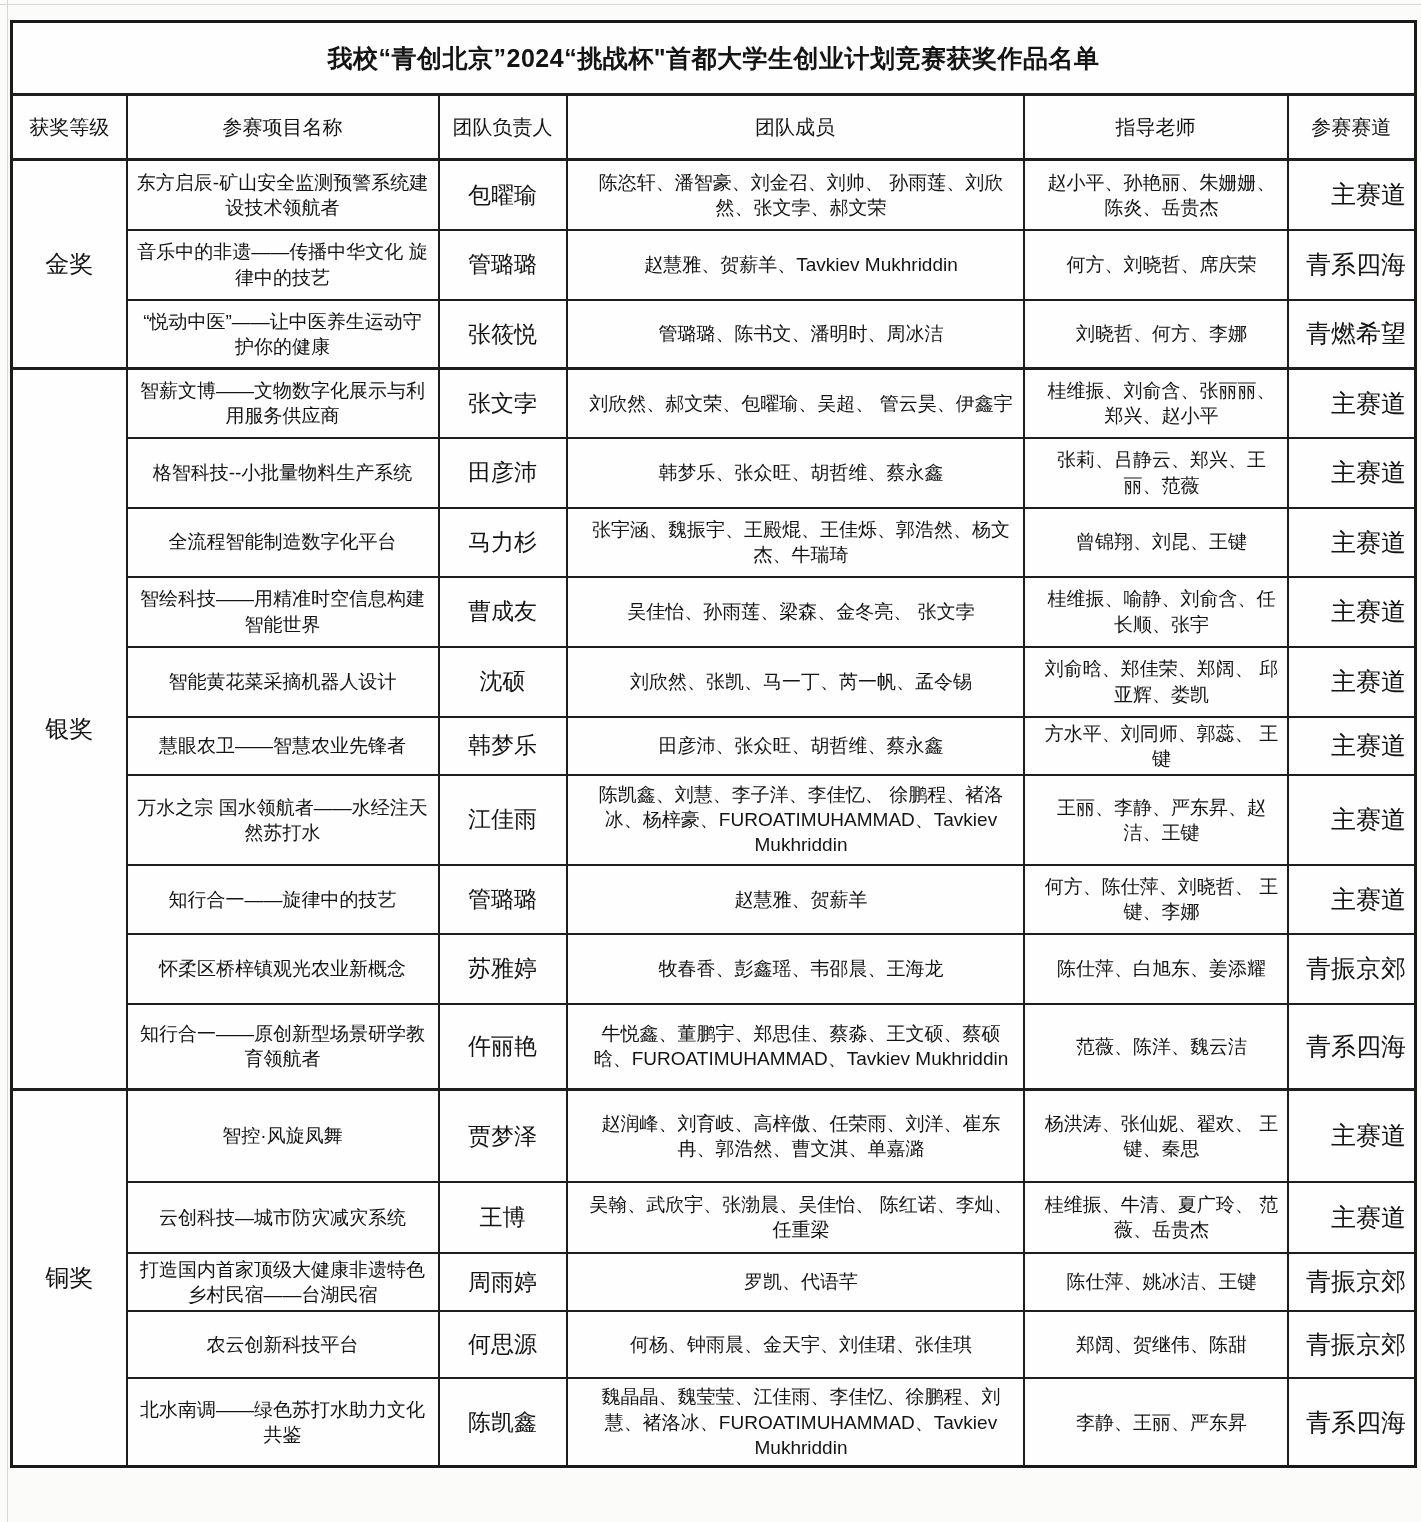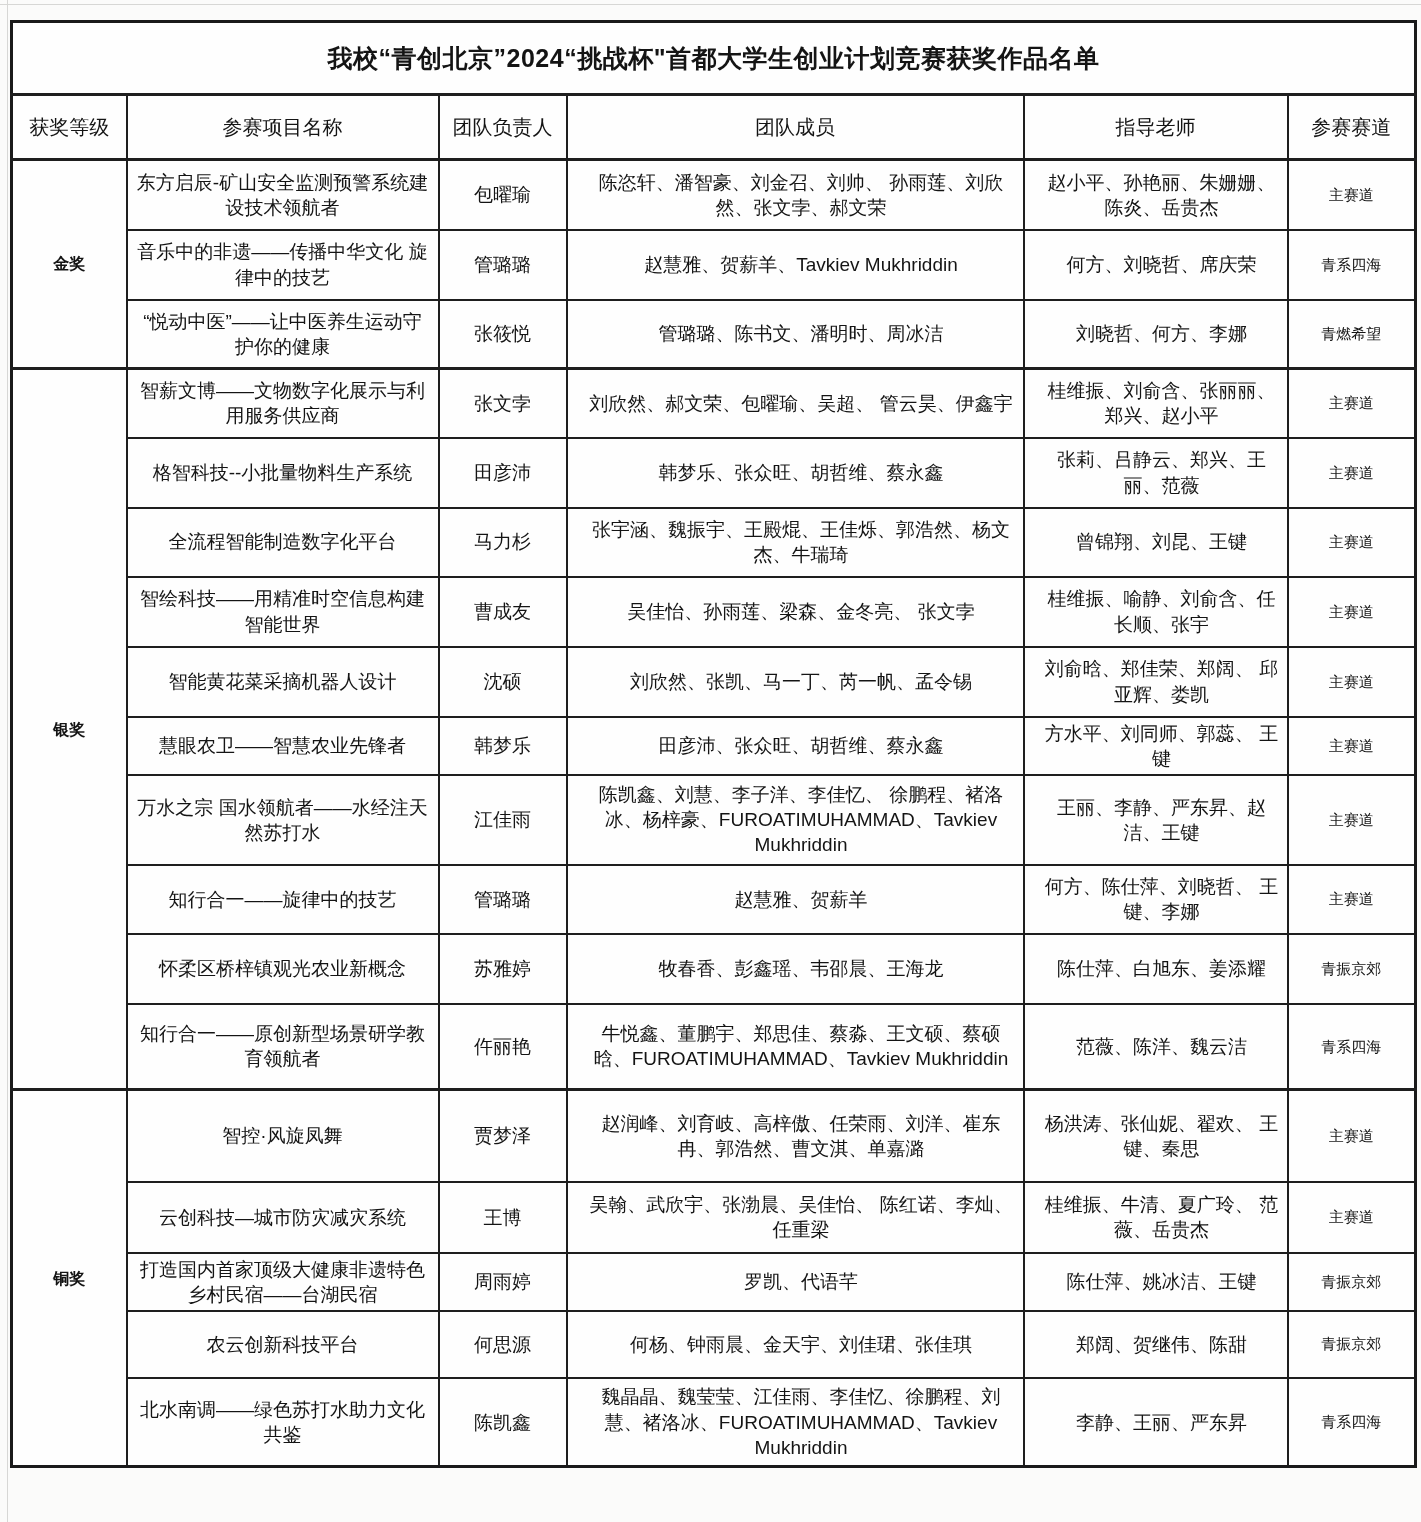--- a/index.html
+++ b/index.html
@@ -36,27 +36,27 @@
     font-size:25px;
     font-weight:700;
     letter-spacing:0.5px;
   }
   .hdr td{
     height:56px;
     font-size:20px;
     font-weight:500;
   }
   .award{
-    font-size:16px;
-    font-weight:700;
+    font-size:24px;
+    font-weight:400;
   }
   .thick-top td{border-top-width:3px;margin-top:16px;}
   table{border:3px solid #1a1a1a;}
-  .leader{font-size:19px;}
-  .track{font-size:15px;}
+  .leader{font-size:23px;}
+  .track{font-size:25px;text-align:right;}
   .members,.advisors{font-size:19px;padding-left:20px;}
 </style>
 </head>
 <body>
 
 <div class="sheet-line-h" style="top:4px"></div>
 <div class="sheet-line-v" style="left:7px"></div>
 
 <div class="tbl-wrap">
 <table>

